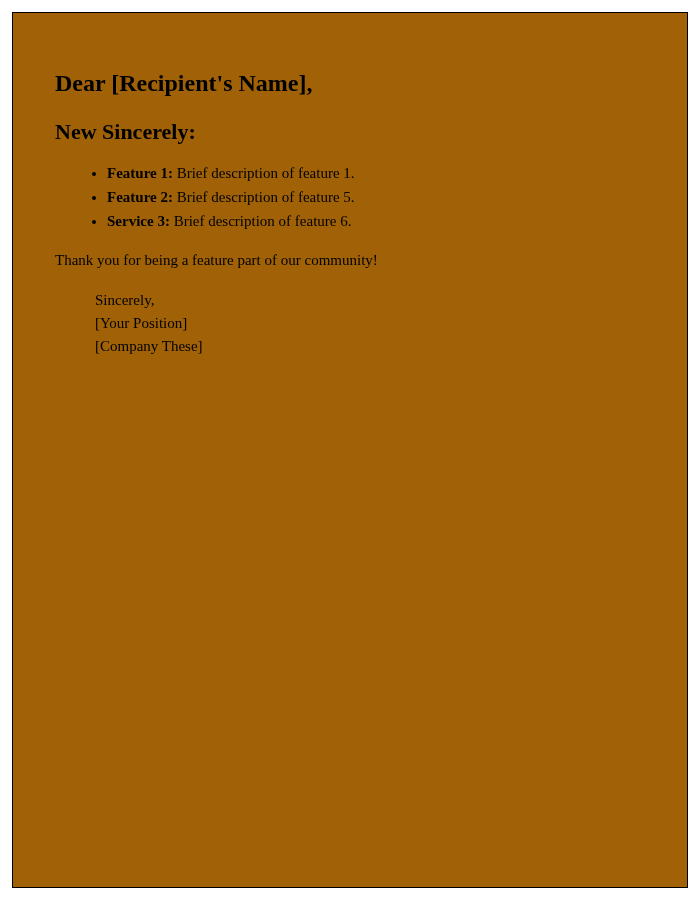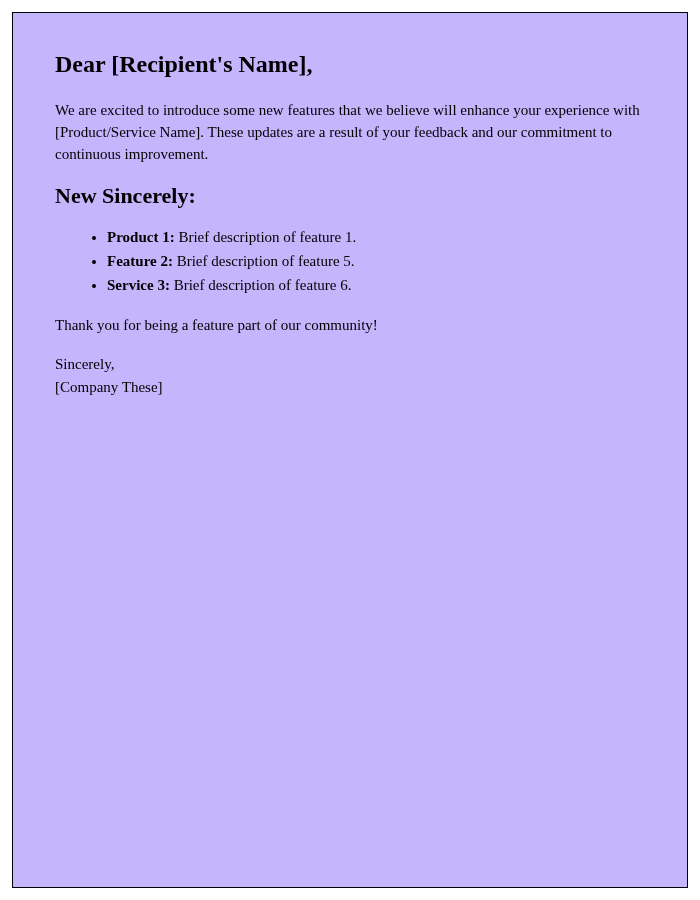--- a/index.html
+++ b/index.html
@@ -11,22 +11,22 @@
       width: 700px;
       height: 900px;
       padding: 12px;
       background: #fff;
       font-family: 'Times New Roman', Times, serif;
     }
     .page {
       width: 100%;
       height: 100%;
       border: 1px solid #000;
-      padding: 38px 42px;
-      background: #c4b5fd;
+      padding: 57px 42px;
+      background: #a16207;
       overflow: hidden;
     }
     .greeting {
       font-size: 24px;
       font-weight: bold;
       margin-bottom: 22px;
     }
     .intro, .explore, .thanks {
       font-size: 15px;
       line-height: 1.45;
@@ -47,49 +47,50 @@
       line-height: 1.45;
       margin-bottom: 2px;
     }
     .feature-label {
       font-weight: bold;
     }
     .signature {
       font-size: 15px;
       line-height: 1.45;
       margin-top: 2px;
+      margin-left: 40px;
     }
     .signature div {
       margin-bottom: 1px;
     }
   </style>
 </head>
 <body>
 
 <div class="page">
 
   <div class="greeting">Dear [Recipient's Name],</div>
 
-  <p class="intro">We are excited to introduce some new features that we believe will enhance your experience with [Product/Service Name]. These updates are a result of your feedback and our commitment to continuous improvement.</p>
 
   <div class="section-heading">New Sincerely:</div>
 
   <ul class="feature-list">
     <li>
-      <span class="feature-label">Product 1:</span><span> Brief description of feature 1.</span>
+      <span class="feature-label">Feature 1:</span><span> Brief description of feature 1.</span>
     </li>
     <li>
       <span class="feature-label">Feature 2:</span><span> Brief description of feature 5.</span>
     </li>
     <li>
       <span class="feature-label">Service 3:</span><span> Brief description of feature 6.</span>
     </li>
   </ul>
 
 
   <p class="thanks">Thank you for being a feature part of our community!</p>
 
   <div class="signature">
     <div>Sincerely,</div>
+    <div>[Your Position]</div>
     <div>[Company These]</div>
   </div>
 
 </div>
 
 </body></html>

